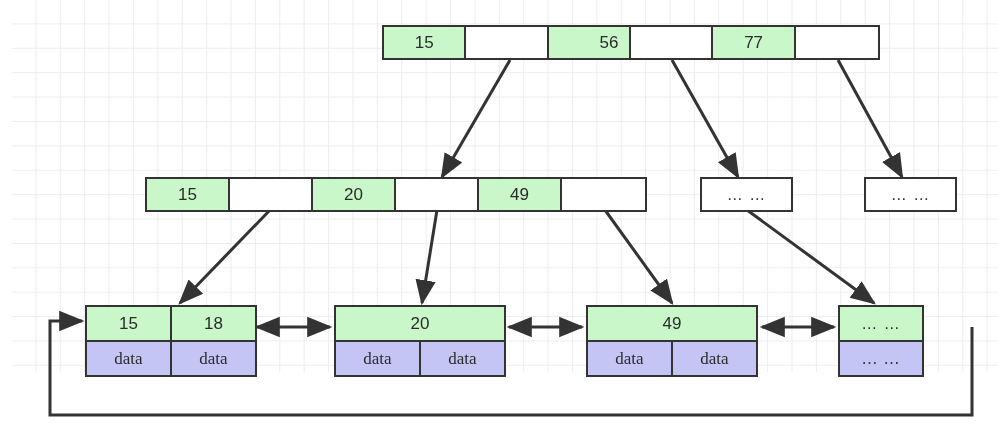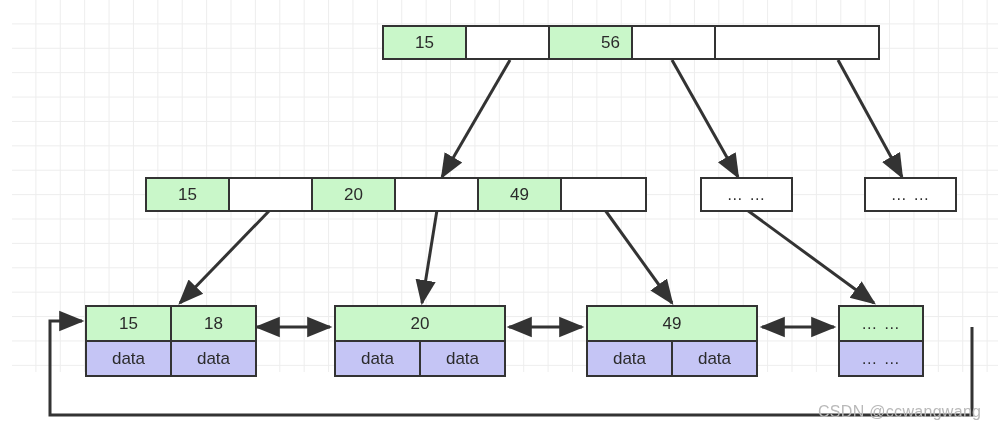--- a/index.html
+++ b/index.html
@@ -75,21 +75,21 @@
     box-sizing: border-box;
     display: flex;
     align-items: center;
     justify-content: center;
     font-size: 17px;
     color: #2b2b2b;
     border-right: 2.5px solid #333333;
   }
   .leaf-cell:last-child { border-right: none; }
   .leaf-cell.keycell { background: #c9f7c9; }
-  .leaf-cell.datacell { background: #c5c5f5; }
+  .leaf-cell.datacell { background: #c5c5f5; font-family: Liberation Serif, serif; }
   .leaf-cell.dots { letter-spacing: 1px; font-size: 16px; }
 
   #watermark {
     position: absolute;
     left: 806px;
     top: 403px;
     font-size: 16px;
     color: #b9b9b9;
     letter-spacing: 0.3px;
     white-space: nowrap;
@@ -130,20 +130,21 @@
     <line x1="750" y1="327" x2="822" y2="327" stroke="#333333" stroke-width="3" marker-start="url(#arrowstart)" marker-end="url(#arrowhead)"></line>
 
     <polyline points="960,327 960,415 38,415 38,321 70,321" fill="none" stroke="#333333" stroke-width="3" marker-end="url(#arrowhead)"></polyline>
   </svg>
 
   <div class="node" style="left:370px; top:25px; width:498px; height:35px;">
     <div class="cell key" style="width:83px;">15</div>
     <div class="cell empty" style="width:83px;"></div>
     <div class="cell key" style="width:83px;padding-left:40px;">56</div>
     <div class="cell empty" style="width:83px;"></div>
+    <div class="cell key" style="width:83px;">77</div>
     <div class="cell empty" style="width:83px;"></div>
   </div>
 
   <div class="node" style="left:133px; top:177px; width:502px; height:35px;">
     <div class="cell key" style="width:83.6px;">15</div>
     <div class="cell empty" style="width:83.6px;"></div>
     <div class="cell key" style="width:83.6px;">20</div>
     <div class="cell empty" style="width:83.6px;"></div>
     <div class="cell key" style="width:83.6px;">49</div>
     <div class="cell empty" style="width:83.6px;"></div>
@@ -190,15 +191,14 @@
 
   <div class="leaf" style="left:826px; top:305px; width:86px; height:72px;">
     <div class="leaf-row keys">
       <div class="leaf-cell keycell dots">… …</div>
     </div>
     <div class="leaf-row">
       <div class="leaf-cell datacell dots">… …</div>
     </div>
   </div>
 
-  <div id="watermark">CSDN @ccwangwang</div>
 
 </div>
 
 </body></html>

